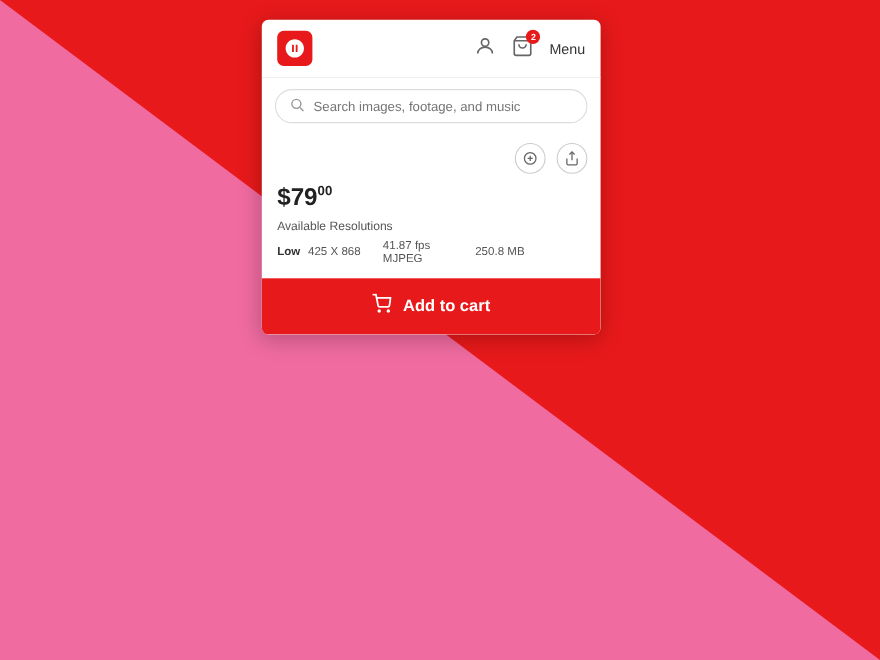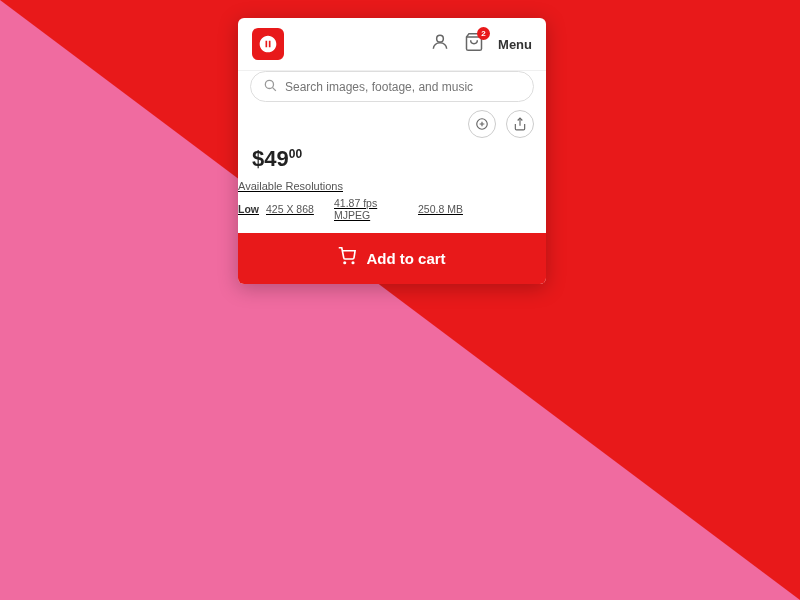--- a/index.html
+++ b/index.html
@@ -97,29 +97,29 @@
       border-radius: 50%;
       display: flex;
       align-items: center;
       justify-content: center;
       font-weight: bold;
     }
 
     .menu-label {
       font-size: 13px;
       color: #333;
-      font-weight: 700;
+      font-weight: 400;
       cursor: pointer;
     }
 
     
     .search-bar {
       display: flex;
       align-items: center;
-      margin: 0 12px;
+      margin: 10px 12px;
       border: 1px solid #ddd;
       border-radius: 20px;
       padding: 6px 12px;
       gap: 8px;
     }
 
     .search-icon-wrap {
       color: #999;
       font-size: 14px;
     }
@@ -272,22 +272,21 @@
       width: 100px;
       color: #888;
     }
 
     .detail-value {
       color: #444;
     }
 
     
     .resolutions-section {
-      padding: 0 0 8px;
-      text-decoration: underline;
+      padding: 0 14px 8px;
     }
 
     .resolutions-title {
       font-size: 11px;
       color: #555;
       margin-bottom: 5px;
     }
 
     .resolution-row {
       display: flex;
@@ -401,21 +400,21 @@
       <svg width="14" height="14" viewBox="0 0 24 24" fill="none" stroke="#666" stroke-width="2">
         <path d="M4 12v8a2 2 0 002 2h12a2 2 0 002-2v-8"></path>
         <polyline points="16 6 12 2 8 6"></polyline>
         <line x1="12" y1="2" x2="12" y2="15"></line>
       </svg>
     </div>
   </div>
 
   <div class="price-section">
     <div class="price">
-      <span>$49</span><sup>00</sup>
+      <span>$79</span><sup>00</sup>
     </div>
   </div>
 
 
   <div class="resolutions-section">
     <div class="resolutions-title">Available Resolutions</div>
     <div class="resolution-row">
       <span class="res-quality">Low</span>
       <span class="res-dims">425 X 868</span>
       <span class="res-fps">41.87 fps MJPEG</span>

